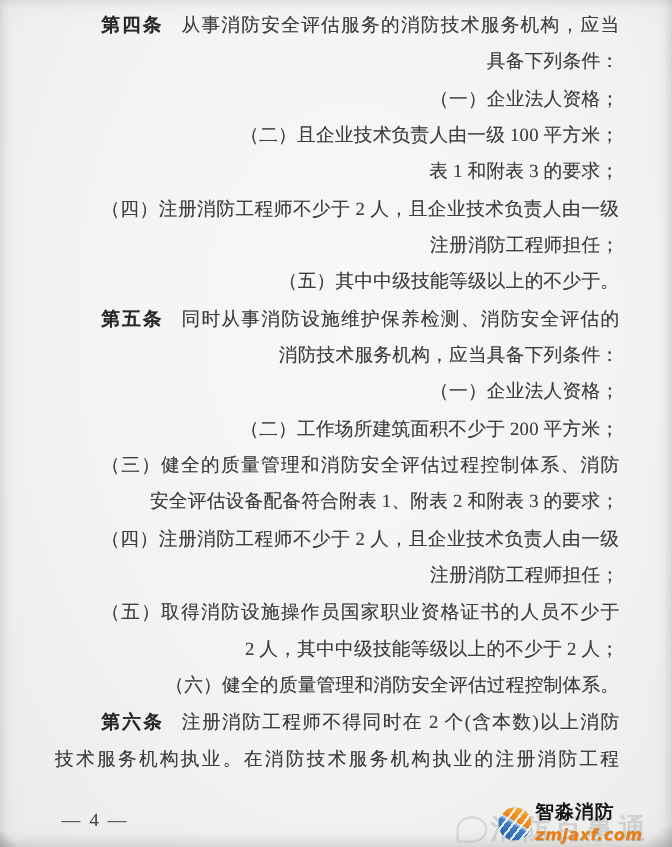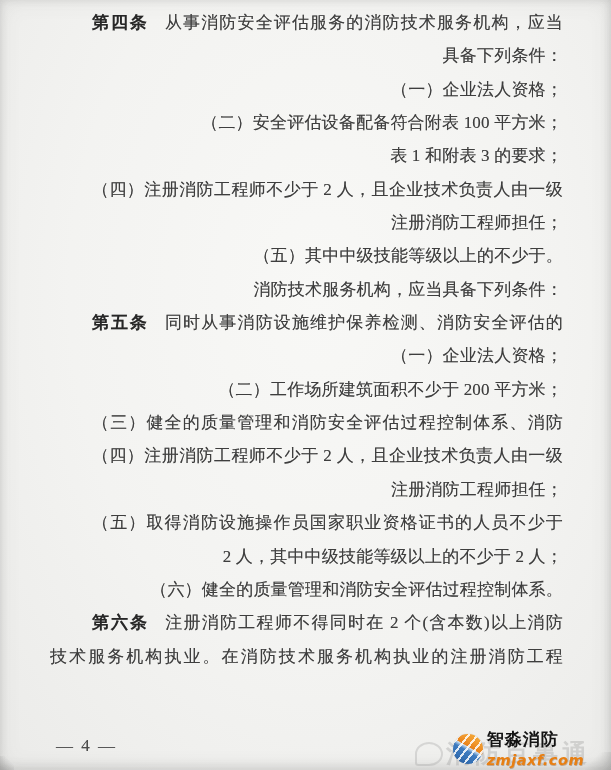--- a/index.html
+++ b/index.html
@@ -122,30 +122,31 @@
 </style>
 </head>
 <body>
 
 <div class="page">
 
   <div class="doc" id="doc">
       <div class="doc-line indent justify"><span class="head">第四条</span><span>从事消防安全评估服务的消防技术服务机构，应当</span></div>
       <div class="doc-line"><span>具备下列条件：</span></div>
       <div class="doc-line indent"><span>（一）企业法人资格；</span></div>
-      <div class="doc-line indent"><span>（二）安全评估设备配备符合附表 100 平方米；</span></div>
+      <div class="doc-line indent"><span>（二）且企业技术负责人由一级 100 平方米；</span></div>
       <div class="doc-line"><span>表 1 和附表 3 的要求；</span></div>
       <div class="doc-line indent justify"><span>（四）注册消防工程师不少于 2 人，且企业技术负责人由一级</span></div>
       <div class="doc-line"><span>注册消防工程师担任；</span></div>
       <div class="doc-line indent"><span>（五）其中中级技能等级以上的不少于。</span></div>
+      <div class="doc-line indent justify"><span class="head">第五条</span><span>同时从事消防设施维护保养检测、消防安全评估的</span></div>
       <div class="doc-line"><span>消防技术服务机构，应当具备下列条件：</span></div>
-      <div class="doc-line indent justify"><span class="head">第五条</span><span>同时从事消防设施维护保养检测、消防安全评估的</span></div>
       <div class="doc-line indent"><span>（一）企业法人资格；</span></div>
       <div class="doc-line indent"><span>（二）工作场所建筑面积不少于 200 平方米；</span></div>
       <div class="doc-line indent justify"><span>（三）健全的质量管理和消防安全评估过程控制体系、消防</span></div>
+      <div class="doc-line"><span>安全评估设备配备符合附表 1、附表 2 和附表 3 的要求；</span></div>
       <div class="doc-line indent justify"><span>（四）注册消防工程师不少于 2 人，且企业技术负责人由一级</span></div>
       <div class="doc-line"><span>注册消防工程师担任；</span></div>
       <div class="doc-line indent justify"><span>（五）取得消防设施操作员国家职业资格证书的人员不少于</span></div>
       <div class="doc-line"><span>2 人，其中中级技能等级以上的不少于 2 人；</span></div>
       <div class="doc-line indent"><span>（六）健全的质量管理和消防安全评估过程控制体系。</span></div>
       <div class="doc-line indent justify"><span class="head">第六条</span><span>注册消防工程师不得同时在 2 个(含本数)以上消防</span></div>
       <div class="doc-line justify"><span>技术服务机构执业。在消防技术服务机构执业的注册消防工程</span></div>
     </div>
 
   <div class="footer-pagenum">— 4 —</div>

